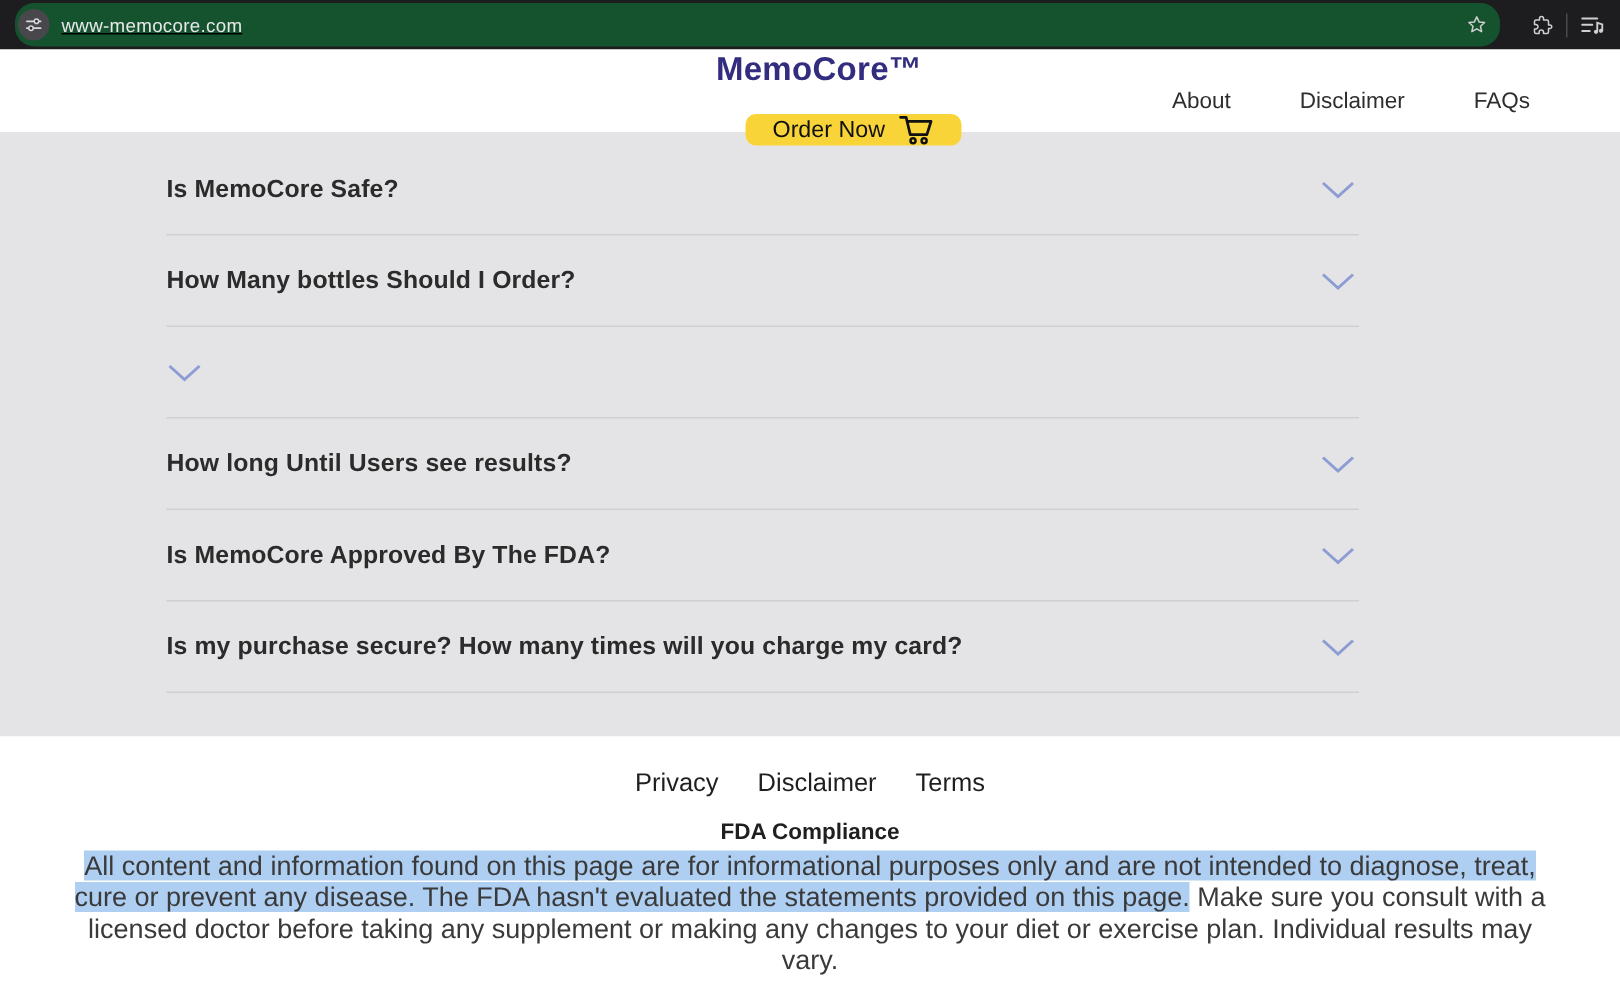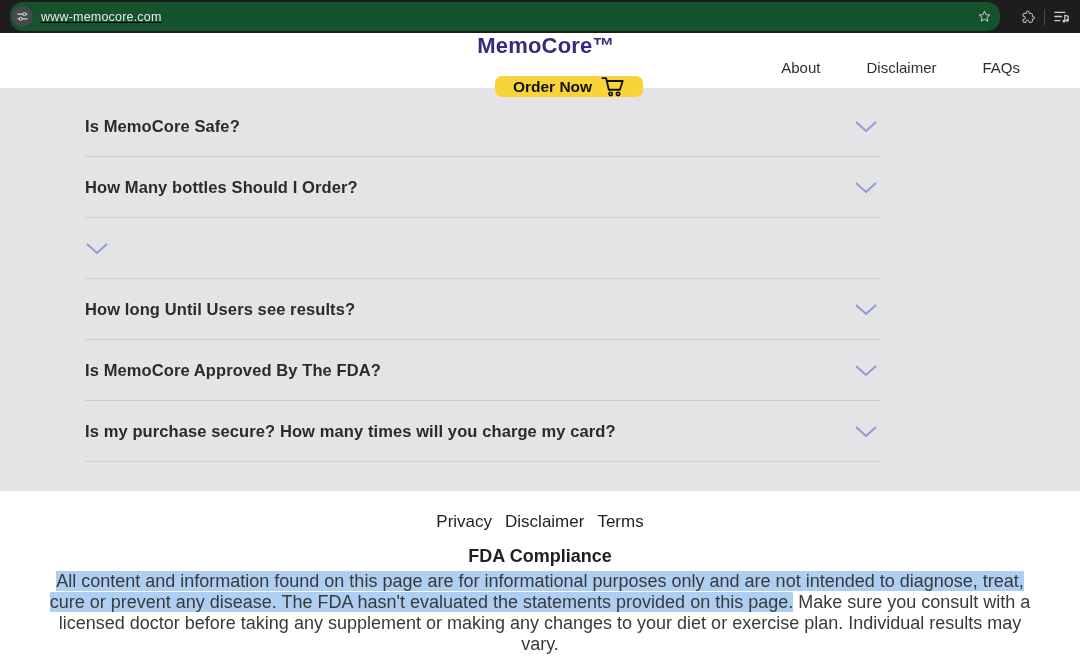--- a/index.html
+++ b/index.html
@@ -28,38 +28,38 @@
     height: 55px; background: #ffffff;
     display: flex; align-items: center; padding: 0 60px 0 72px; flex-direction: column;
   }
   .logo { font-size: 22px; font-weight: bold; color: #322d7e; letter-spacing: .2px; }
   .nav { margin-left: auto; display: flex; align-items: center; gap: 46px; }
   .nav-link { font-size: 15px; color: #2e2e2e; cursor: pointer; }
   .order-btn {
     margin-left: 46px; background: #f9d438; border: none; border-radius: 7px;
     height: 40px; padding: 0 18px; display: flex; align-items: center; gap: 9px;
     font-family: "Liberation Sans", sans-serif;
-    font-size: 15.5px; font-weight: bold; color: #111; cursor: pointer;
+    font-size: 15.5px; font-weight: normal; color: #111; cursor: pointer;
   }
 
   
   .faq-section { height: 403px; background: #e4e4e6; padding-top: 8px; }
-  .faq-list { width: 795px; margin-left: 85px; }
+  .faq-list { width: 795px; margin-left: 111px; }
   .faq-item {
     height: 61px; display: flex; align-items: center; justify-content: space-between;
     border-bottom: 1px solid #cfcfd3; cursor: pointer;
   }
   .faq-q { font-size: 16.5px; font-weight: bold; color: #2b2b2b; letter-spacing: .1px; }
   .chevron { flex: 0 0 auto; margin-right: 2px; }
 
   
   .site-footer { background: #ffffff; padding-top: 21px; text-align: center; }
-  .footer-links { display: flex; justify-content: center; gap: 13px; }
+  .footer-links { display: flex; justify-content: center; gap: 26px; }
   .footer-link { font-size: 17px; color: #1f1f1f; cursor: pointer; }
-  .fda-heading { margin-top: 14px; font-size: 18px; font-weight: bold; color: #1f1f1f; }
+  .fda-heading { margin-top: 14px; font-size: 15px; font-weight: bold; color: #1f1f1f; }
   .disclaimer {
     width: 988px; margin: 4px auto 0; font-size: 18px; line-height: 21px;
     color: #3a3a3a; text-align: center;
   }
   .hl { background: #aecff2; }
 </style>
 </head>
 <body>
 
 <div class="browser-bar">

